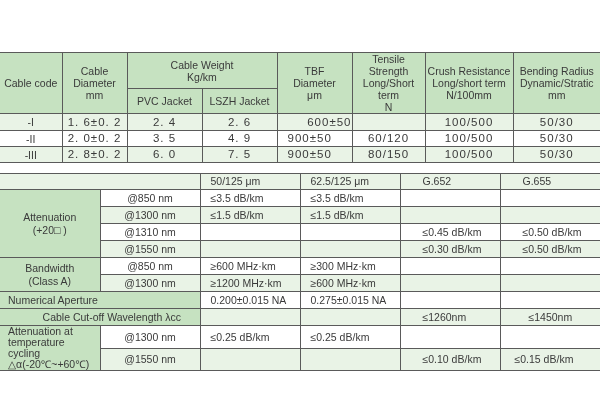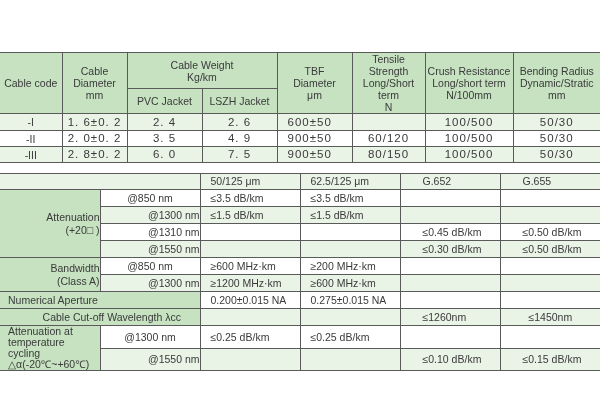--- a/index.html
+++ b/index.html
@@ -11,21 +11,21 @@
   .hdr { background:#c6e2c1; }
   .lt { background:#e9f3e6; }
   .wh { background:#ffffff; }
   .lft { text-align:left; padding-left:10px; }
   .lft2 { text-align:left; padding-left:14px; }
   .wrap { white-space:normal; }
   #spec-table { top:52px; width:600px; border-left:none; border-right:none; }
   #spec-table tr > td:first-child { border-left:none; }
   #spec-table tr > td:last-child { border-right:none; }
   #fiber-table { top:173px; width:600px; }
-  #fiber-table tr > td:first-child { border-left:none;text-align:right; }
+  #fiber-table tr > td:first-child { border-left:none; }
   #fiber-table tr > td:last-child { border-right:none; }
   .mono-num { letter-spacing:1px; font-size:11.5px; }
 </style>
 </head>
 <body>
 
 <table id="spec-table">
   <colgroup>
     <col style="width:62px">
       <col style="width:65px">
@@ -59,21 +59,21 @@
   </tr>
   <tr style="height:25px">
     <td class="hdr">PVC Jacket</td>
     <td class="hdr">LSZH Jacket</td>
   </tr>
   <tr class="lt" style="height:17px">
     <td>-I</td>
     <td class="mono-num">1. 6±0. 2</td>
     <td class="mono-num">2. 4</td>
     <td class="mono-num">2. 6</td>
-    <td class="mono-num" style="text-align:left;padding-left:10px">600±50</td>
+    <td class="mono-num" style="text-align:right;padding-left:10px">600±50</td>
     <td class="mono-num"></td>
     <td class="mono-num">100/500</td>
     <td class="mono-num">50/30</td>
   </tr>
   <tr class="wh" style="height:16px">
     <td>-II</td>
     <td class="mono-num">2. 0±0. 2</td>
     <td class="mono-num">3. 5</td>
     <td class="mono-num">4. 9</td>
     <td class="mono-num" style="text-align:left;padding-left:10px">900±50</td>
@@ -142,21 +142,21 @@
     <td class="lft"></td>
     <td class="lft2" style="padding-left:22px">≤0.30 dB/km</td>
     <td class="lft2" style="padding-left:22px">≤0.50 dB/km</td>
   </tr>
 
   <tr class="wh" style="height:17px">
     <td class="hdr" rowspan="2" style="white-space:pre-line">Bandwidth
 (Class A)</td>
     <td>@850 nm</td>
     <td class="lft">≥600 MHz·km</td>
-    <td class="lft">≥200 MHz·km</td>
+    <td class="lft">≥300 MHz·km</td>
     <td class="lft2"></td>
     <td class="lft2"></td>
   </tr>
   <tr class="lt" style="height:17px">
     <td>@1300 nm</td>
     <td class="lft">≥1200 MHz·km</td>
     <td class="lft">≥600 MHz·km</td>
     <td class="lft2"></td>
     <td class="lft2"></td>
   </tr>
@@ -185,16 +185,16 @@
     <td class="lft">≤0.25 dB/km</td>
     <td class="lft">≤0.25 dB/km</td>
     <td class="lft2" style="padding-left:22px"></td>
     <td class="lft2" style="padding-left:22px"></td>
   </tr>
   <tr class="lt" style="height:17px">
     <td>@1550 nm</td>
     <td class="lft"></td>
     <td class="lft"></td>
     <td class="lft2" style="padding-left:22px">≤0.10 dB/km</td>
-    <td class="lft2" style="padding-left:22px">≤0.15 dB/km</td>
+    <td class="lft2" style="padding-left:14px">≤0.15 dB/km</td>
   </tr>
 </tbody>
   </table>
 
 </body></html>

